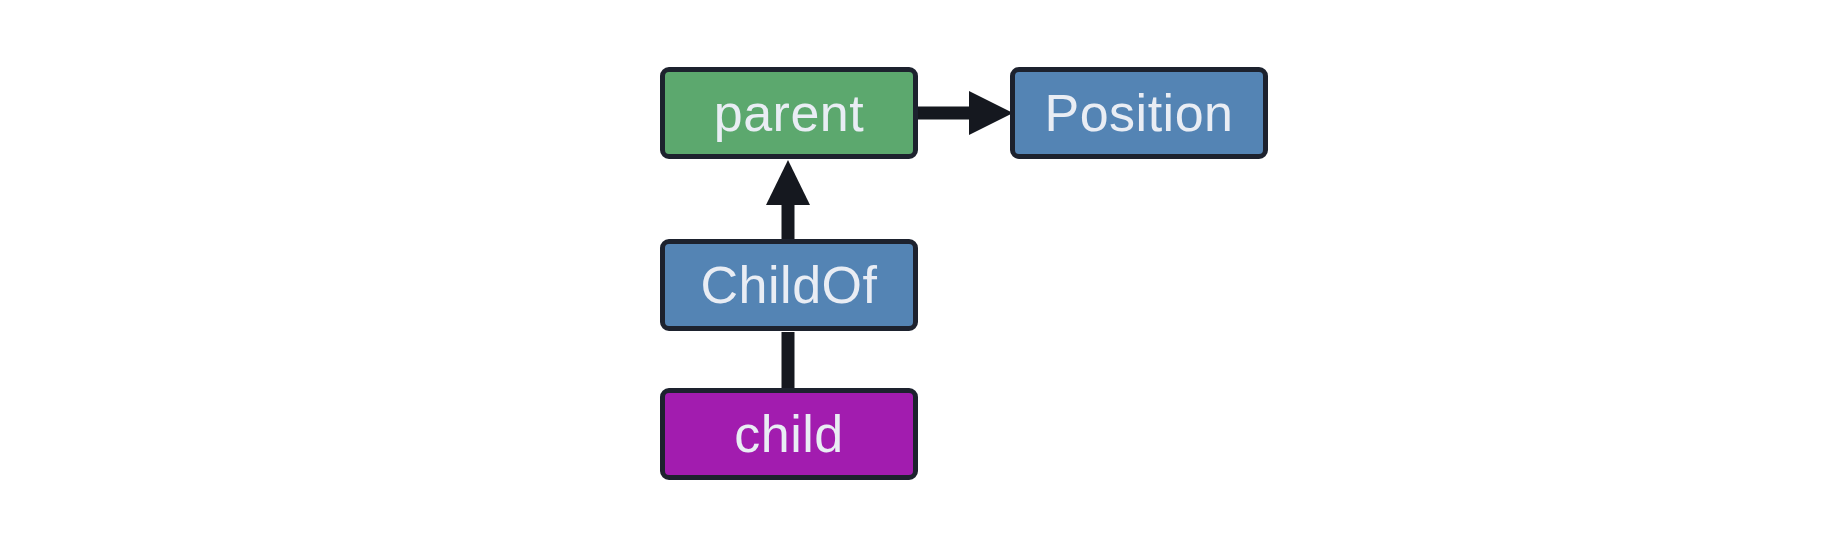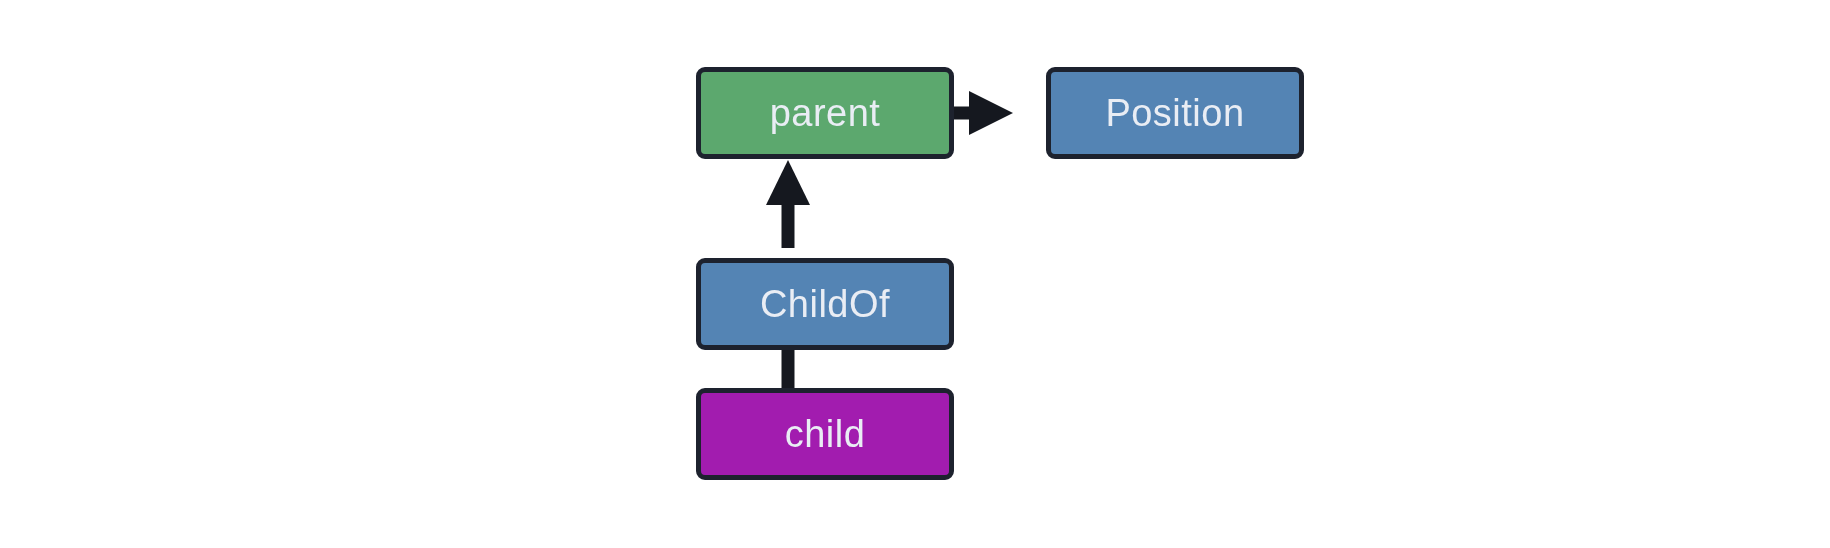--- a/index.html
+++ b/index.html
@@ -26,29 +26,28 @@
   .node {
     position: absolute;
     width: 258px;
     height: 92px;
     box-sizing: border-box;
     border: 5px solid #1d222e;
     border-radius: 9px;
     display: flex;
     align-items: center;
     justify-content: center;
-    font-size: 38px;
+    font-size: 52px;
     font-weight: 400;
     color: #e9edf4;
     letter-spacing: 0.5px;
-    margin-left: 36px;
   }
   .node-parent   { left: 660px;  top: 67px;  }
   .node-position { left: 1010px; top: 67px;  }
-  .node-childof  { left: 660px;  top: 258px; }
+  .node-childof  { left: 660px;  top: 239px; }
   .node-child    { left: 660px;  top: 388px; }
 </style>
 </head>
 <body>
 
 <div class="canvas" style="background-color: rgb(255, 255, 255);">
 
   <svg class="edges-layer" viewBox="0 0 1830 548" xmlns="http://www.w3.org/2000/svg">
 
     <g>

